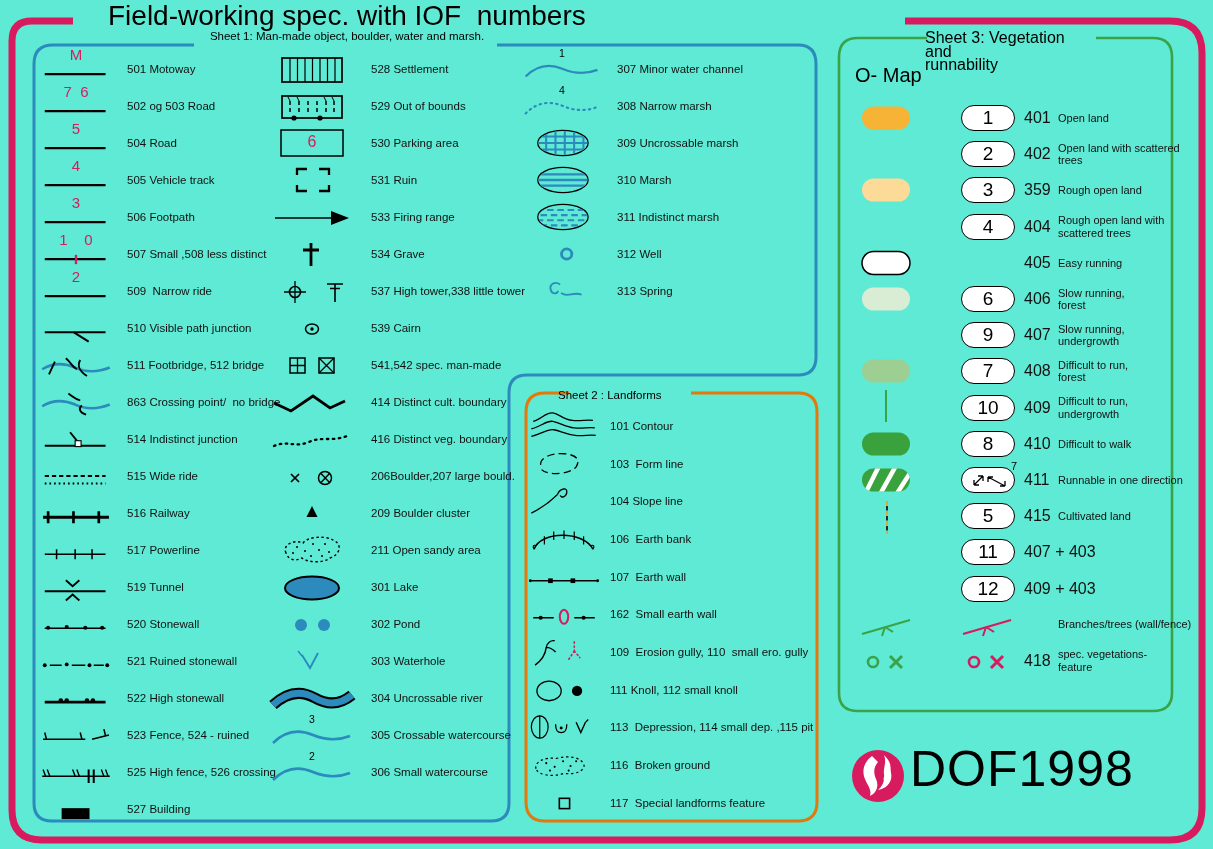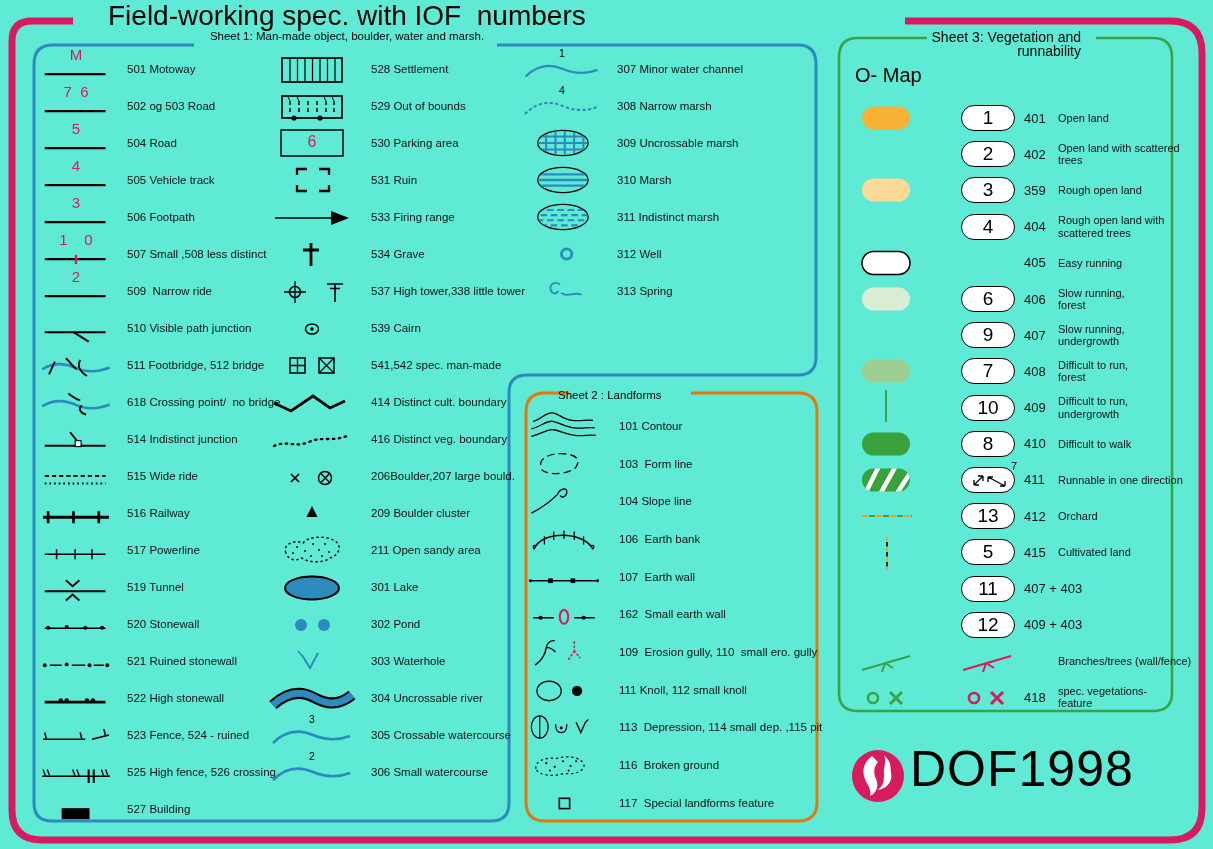--- a/index.html
+++ b/index.html
@@ -1,43 +1,43 @@
 <!DOCTYPE html>
 <html><head>
 <meta charset="utf-8">
 <style>
   html,body{margin:0;padding:0;background:#fff}
   .page{position:relative;width:1213px;height:849px;background:#5eead4;font-family:Liberation Sans, sans-serif;color:#111;overflow:hidden}
   .borders{position:absolute;left:0;top:0}
   .ttl{position:absolute;left:108px;top:0;font-size:28px;color:#000;white-space:pre}
   .s1t{position:absolute;left:196px;top:30px;width:302px;text-align:center;font-size:11.5px;color:#000}
   .s2t{position:absolute;left:558px;top:389px;width:146px;text-align:left;font-size:11.5px;color:#000}
-  .s3t{position:absolute;left:925px;top:31px;width:156px;text-align:right;font-size:14px;line-height:13.5px;color:#000}
+  .s3t{position:absolute;left:925px;top:31px;width:156px;text-align:left;font-size:16px;line-height:13.5px;color:#000}
   .omap{position:absolute;left:855px;top:64px;font-size:20px;color:#000}
   .col{position:absolute;display:flex;flex-direction:column}
   .row{display:flex;align-items:center;height:37px}
   .symw{position:relative;flex:none;height:36px}
   .sym{display:block;height:36px}
   #colA{left:38px;top:50px}   #colA .symw,#colA .sym{width:76px}
   #colB{left:266px;top:50px}  #colB .symw,#colB .sym{width:92px}
   #colC{left:520px;top:50px}  #colC .symw,#colC .sym{width:84px}
-  #s2col{left:522px;top:407px} #s2col .row{height:37.7px} #s2col .symw,#s2col .sym{width:84px} #s2col .lbl{margin-left:13px}
+  #s2col{left:522px;top:407px} #s2col .row{height:37.7px} #s2col .symw,#s2col .sym{width:84px} #s2col .lbl{margin-left:4px}
   .lbl{margin-left:13px;font-size:11.5px;white-space:pre;color:#111}
   .ovl{position:absolute;left:0;right:0;top:-4px;text-align:center;font-size:15px;line-height:1;color:#d81b5e;white-space:pre}
   .ovl.blk{color:#000;font-size:10.5px;top:-3px}
   .ovl.mid{top:9px;font-size:16px}
   #s3col{left:852px;top:100px;width:334px}
   .vrow{display:flex;align-items:center;height:36.2px}
   .vs{width:100px;flex:none}
   .swsvg{width:70px;height:36px;display:block}
   .vm{width:72px;flex:none;display:flex;justify-content:center;align-items:center}
   .midsvg{width:70px;height:36px;display:block}
   .pill{position:relative;width:54px;height:26px;border:1.7px solid #000;border-radius:14px;background:#fff;display:flex;align-items:center;justify-content:center;font-size:19px;color:#000;box-sizing:border-box}
   .pnote{position:absolute;top:-8px;right:-3px;font-size:11px;font-style:normal;color:#000}
-  .vc{width:34px;flex:none;font-size:13px;white-space:nowrap;color:#111}
+  .vc{width:34px;flex:none;font-size:16px;white-space:nowrap;color:#111}
   .vt{flex:1;font-size:11px;line-height:12.5px;color:#111}
   .vt span{display:block;white-space:nowrap}
   .dof{position:absolute;left:910px;top:740px;font-size:50px;color:#000;letter-spacing:1px}
   .doflogo{position:absolute;left:851px;top:749px}
 </style>
 </head>
 <body>
 
 <div class="page">
 
@@ -455,21 +455,21 @@
           </svg>
         </span>
         <span class="lbl">511 Footbridge, 512 bridge</span>
       </div>
   <div class="row">
         <span class="symw">
           <svg class="sym" viewBox="0 0 90 36">
             <use href="#b513"></use>
           </svg>
         </span>
-        <span class="lbl">618 Crossing point/  no bridge</span>
+        <span class="lbl">863 Crossing point/  no bridge</span>
       </div>
   <div class="row">
         <span class="symw">
           <svg class="sym" viewBox="0 0 90 36">
             <use href="#b514"></use>
           </svg>
         </span>
         <span class="lbl">514 Indistinct junction</span>
       </div>
   <div class="row">
@@ -1033,36 +1033,20 @@
           <span class="pill">
             <svg width="44" height="22" viewBox="0 0 44 22">
               <use href="#parrows"></use>
             </svg>
             <i class="pnote">7</i>
           </span>
         </span>
         <span class="vc">411</span>
         <span class="vt">
           <span>Runnable in one direction</span>
-        </span>
-      </div>
-  <div class="vrow">
-        <span class="vs">
-          <svg class="swsvg" viewBox="0 0 70 36">
-            <use href="#sw412"></use>
-          </svg>
-        </span>
-        <span class="vm">
-          <span class="pill">
-            <span>13</span>
-          </span>
-        </span>
-        <span class="vc">412</span>
-        <span class="vt">
-          <span>Orchard</span>
         </span>
       </div>
   <div class="vrow">
         <span class="vs">
           <svg class="swsvg" viewBox="0 0 70 36">
             <use href="#sw415"></use>
           </svg>
         </span>
         <span class="vm">
           <span class="pill">

